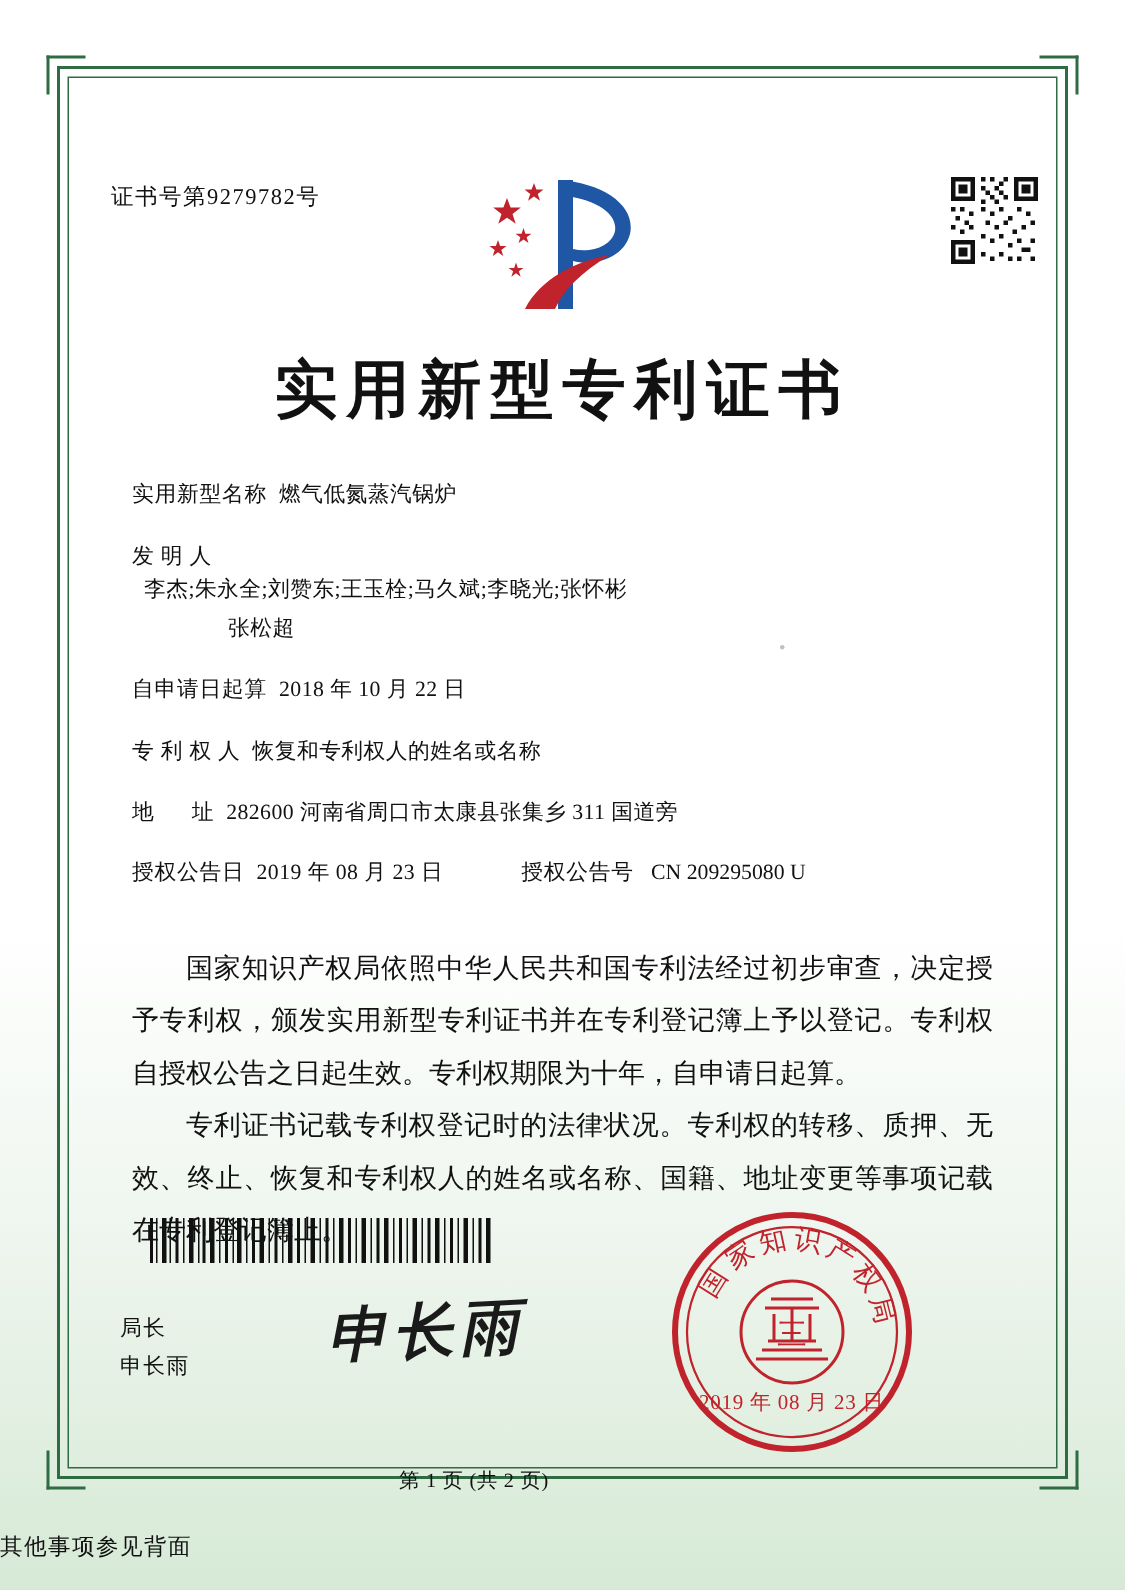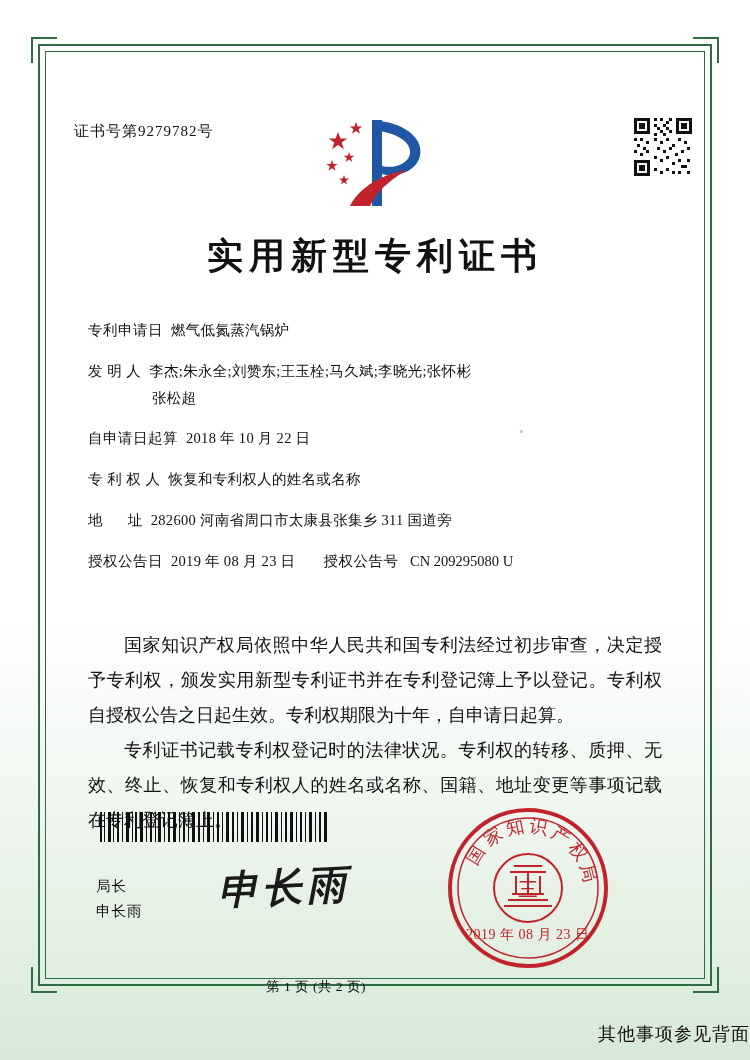--- a/index.html
+++ b/index.html
@@ -75,21 +75,21 @@
     width: 62px;
     height: 62px;
   }
 
   
   .main-title {
     position: absolute;
     left: 0; top: 232px;
     width: 750px;
     text-align: center;
-    font-size: 36px;
+    font-size: 42px;
     font-weight: bold;
     letter-spacing: 6px;
     font-family: Liberation Mono, monospace;
   }
 
   
   .fields {
     position: absolute;
     left: 88px;
     top: 320px;
@@ -105,28 +105,28 @@
   .row .label {
     flex: 0 0 auto;
     white-space: pre;
     letter-spacing: 0.5px;
   }
   .row .value {
     flex: 1 1 auto;
     padding-left: 8px;
     letter-spacing: 0.3px;
   }
-  .row.tight { margin-bottom: 5px; }
+  .row.tight { margin-bottom: 5px; flex-direction: column; }
   .row.indent-cont {
     margin-bottom: 19px;
     padding-left: 56px;
   }
   .row.two-col { justify-content: flex-start; }
   .row .pair2 {
-    margin-left: 28px;
+    margin-left: 52px;
     white-space: nowrap;
     text-align: center;
   }
   .row .pair2 .label2 { letter-spacing: 0.5px; }
   .row .pair2 .value2 { padding-left: 8px; }
 
   
   .paras {
     position: absolute;
     left: 88px;
@@ -145,21 +145,21 @@
   .barcode {
     position: absolute;
     left: 100px; top: 812px;
     width: 230px;
     height: 30px;
   }
 
   
   .sig-label {
     position: absolute;
-    left: 96px; top: 874px;
+    left: 80px; top: 874px;
     font-size: 14.5px;
     line-height: 1.7;
     letter-spacing: 1px;
   }
   .sig-hand {
     position: absolute;
     left: 218px; top: 860px;
     font-size: 40px;
     font-family: "Liberation Serif", "DejaVu Serif", serif;
     font-style: italic;
@@ -192,22 +192,22 @@
     left: 0; top: 978px;
     width: 632px;
     text-align: center;
     font-size: 13.5px;
     letter-spacing: 0.5px;
   }
   .footer-note {
     position: absolute;
     left: 0; top: 1022px;
     width: 750px;
-    text-align: right;
-    font-size: 18px;
+    text-align: left;
+    font-size: 15px;
     letter-spacing: 1px;
   }
 
   .faint-mark {
     position: absolute;
     left: 520px; top: 430px;
     width: 3px; height: 3px;
     background: #b9c7b9;
     border-radius: 50%;
   }
@@ -302,21 +302,21 @@
           <rect x="49" y="49" width="3" height="3"></rect>
       </g>
     </svg>
   </div>
 
   <div class="main-title">实用新型专利证书</div>
 
   <div class="fields">
 
     <div class="row">
-      <span class="label">专利申请日</span>
+      <span class="label">实用新型名称</span>
       <span class="value">燃气低氮蒸汽锅炉</span>
     </div>
 
     <div class="row tight">
       <span class="label">发 明 人</span>
       <span class="value">李杰;朱永全;刘赞东;王玉栓;马久斌;李晓光;张怀彬</span>
     </div>
     <div class="row indent-cont">
       <span class="value">张松超</span>
     </div>

